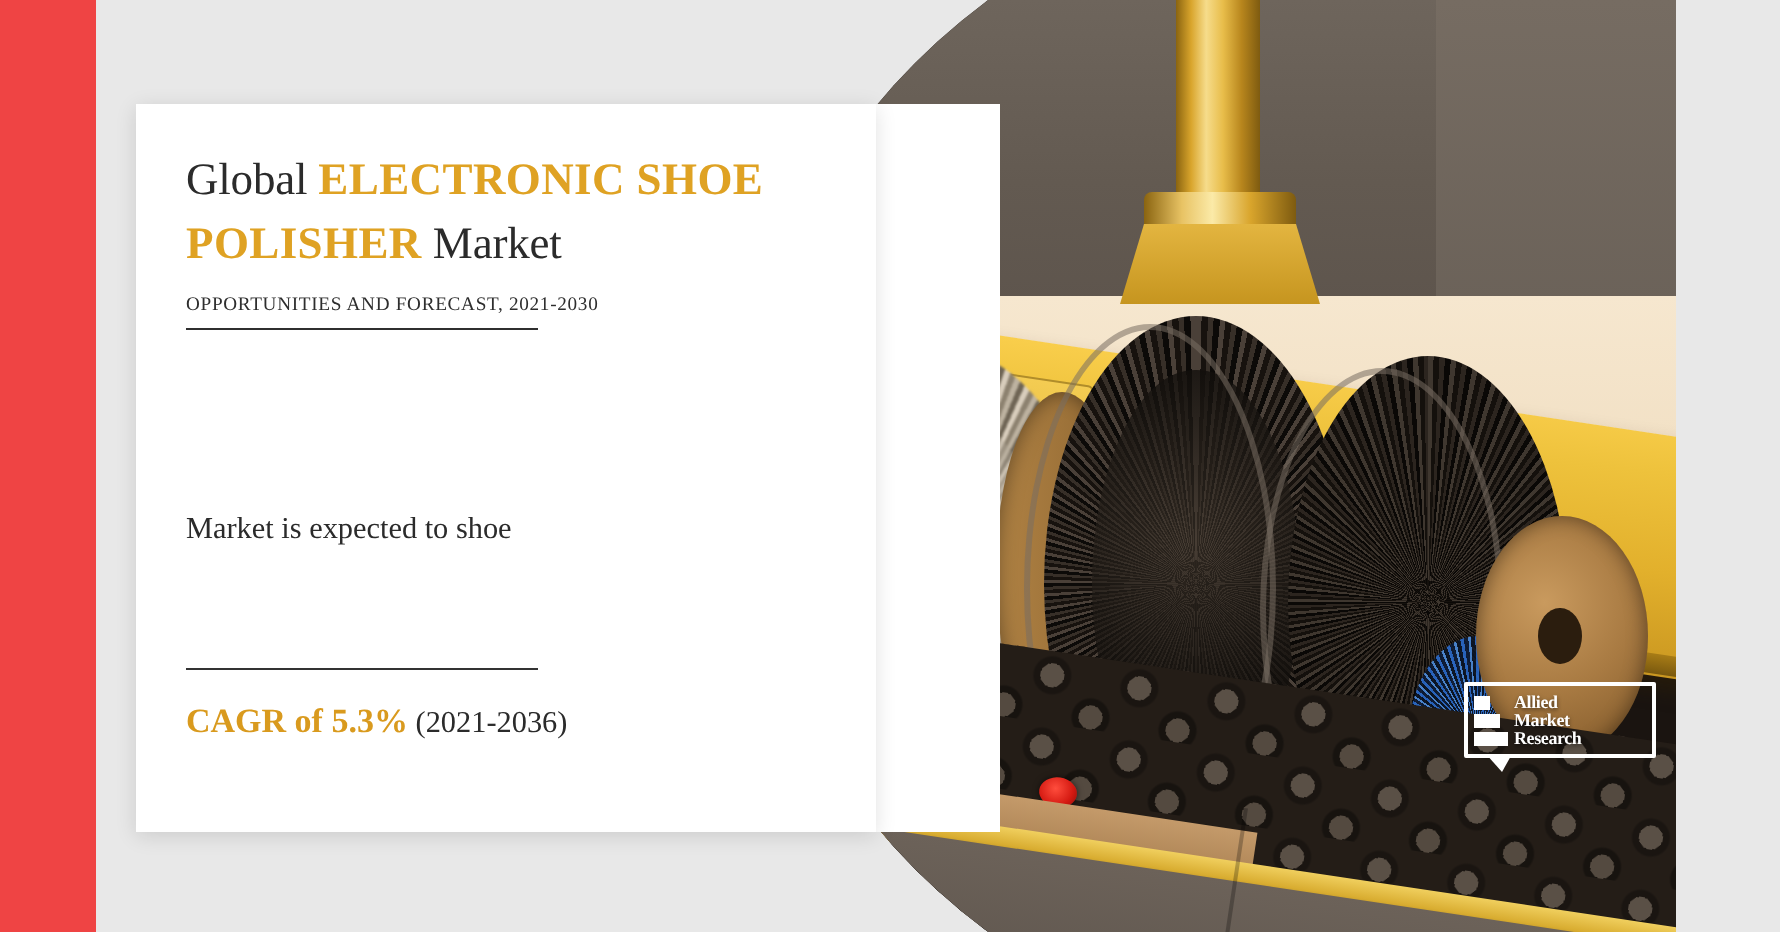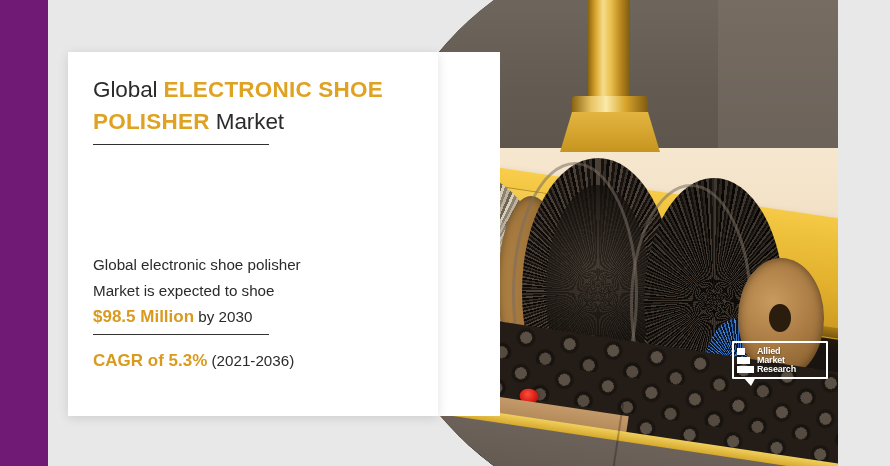--- a/index.html
+++ b/index.html
@@ -11,22 +11,23 @@
     width: 890px;
     height: 466px;
     overflow: hidden;
     font-family: "Liberation Sans", sans-serif;
   }
 
   #infographic {
     position: relative;
     width: 890px;
     height: 466px;
-    background: #701a75;
+    background: #ef4444;
     overflow: hidden;
+    font-family: Liberation Serif, serif;
   }
 
   
   .grey-canvas {
     position: absolute;
     left: 48px;
     top: 0;
     width: 842px;
     height: 466px;
     background: #e8e8e8;
@@ -484,27 +485,26 @@
   </div>
 
   <div class="white-bridge"></div>
 
   <div class="card">
 
     <div class="card-inner">
       <h1 class="title"><span>Global </span><span class="hl">ELECTRONIC SHOE</span>
         <span class="hl">POLISHER</span><span> Market</span></h1>
 
+      <div class="subtitle">OPPORTUNITIES AND FORECAST, 2021-2030</div>
       <div class="rule r-top"></div>
     </div>
 
     <div class="stat-block">
-      <div class="stat-line">Global electronic shoe polisher</div>
       <div class="stat-line">Market is expected to shoe</div>
-      <div class="stat-line"><span class="amount">$98.5 Million</span><span> by 2030</span></div>
     </div>
 
     <div class="divider-mid"></div>
 
     <div class="growth-block">
       <div class="growth-line"><span class="cagr">CAGR of 5.3%</span><span> (2021-2036)</span></div>
     </div>
 
   </div>
 

